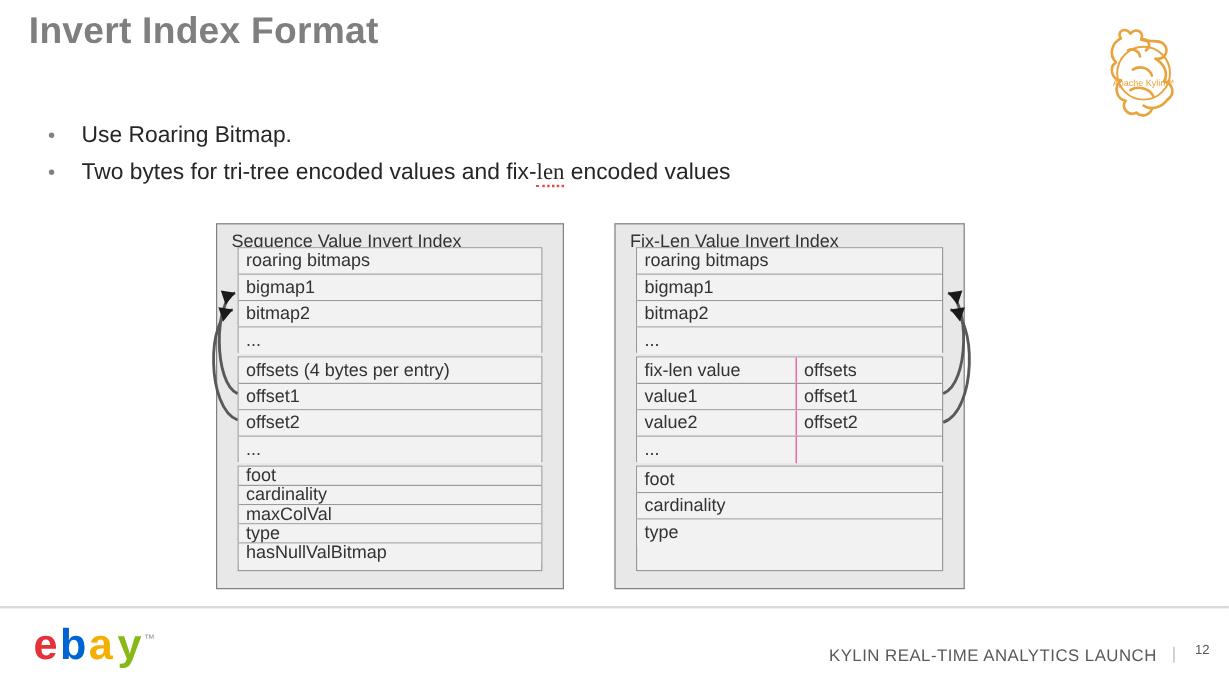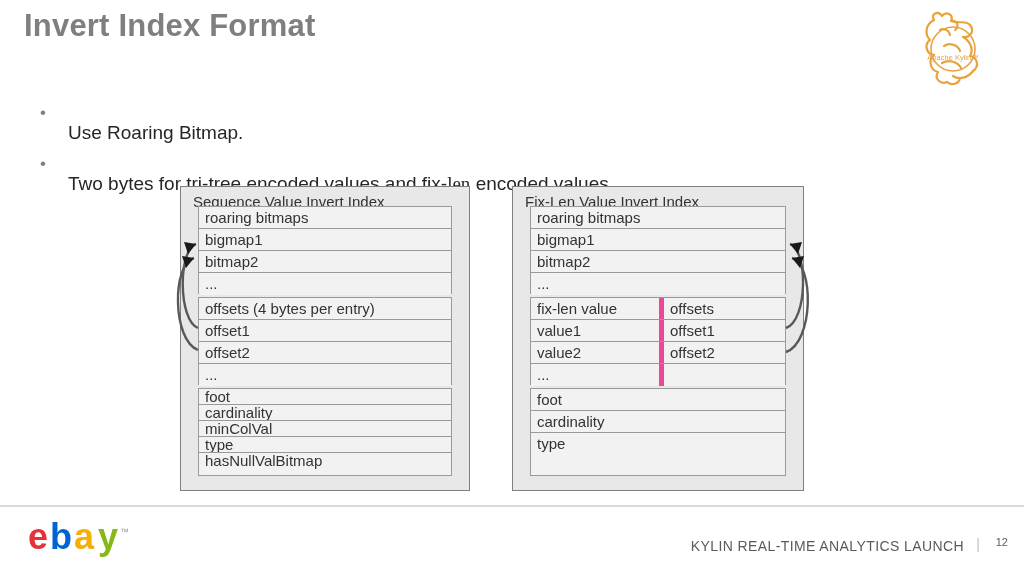--- a/index.html
+++ b/index.html
@@ -23,21 +23,21 @@
     font-size: 31px;
     font-weight: bold;
     color: #7f7f7f;
     letter-spacing: 0.2px;
   }
 
   
   #kylin-logo {
     position: absolute;
     right: 22px;
-    top: 8px;
+    top: 20px;
     width: 98px;
     height: 82px;
     text-decoration: underline;
   }
 
   
   #bullets {
     position: absolute;
     left: 36px;
     top: 100px;
@@ -54,21 +54,20 @@
     font-size: 17px;
     line-height: 26px;
     text-align: left;
     padding-left: 4px;
     box-sizing: border-box;
   }
   .bullet-text {
     font-size: 19px;
     color: #262626;
     line-height: 26px;
-    margin-top: 20px;
   }
   .sp-err {
     border-bottom: 2px dotted #e04a4a;
     font-family: Liberation Serif, serif;
   }
 
   
   #diagram {
     position: absolute;
     left: 0;
@@ -114,21 +113,21 @@
     display: flex;
     box-sizing: border-box;
     border-bottom: 1px solid #9a9a9a;
     height: 22px;
     background: #f2f2f2;
   }
   .two-col:last-child { border-bottom: none; }
   .two-col .c1 {
     width: 133px;
     box-sizing: border-box;
-    border-right: 5px solid #ec4899;
+    border-right: 1px solid #ec4899;
     font-size: 15px;
     color: #333333;
     padding: 1px 6px;
     line-height: 20px;
     white-space: nowrap;
     overflow: hidden;
   }
   .two-col .c2 {
     flex: 1;
     box-sizing: border-box;
@@ -237,21 +236,21 @@
   <div class="block" style="left:198px; top:117px; width:254px; height:88px;">
     <div class="row h22">offsets (4 bytes per entry)</div>
     <div class="row h22">offset1</div>
     <div class="row h22">offset2</div>
     <div class="row h22">...</div>
   </div>
 
   <div class="block" style="left:198px; top:208px; width:254px; height:88px;">
     <div class="row h16">foot</div>
     <div class="row h16">cardinality</div>
-    <div class="row h16">minColVal</div>
+    <div class="row h16">maxColVal</div>
     <div class="row h16">type</div>
     <div class="row h16">hasNullValBitmap</div>
   </div>
 
   <svg id="arrows-left">
     <g fill="none" stroke="#595959" stroke-width="2.4">
       <path d="M198 148 C178 140, 178 70, 196 64"></path>
       <path d="M198 170 C172 160, 172 84, 194 78"></path>
     </g>
     <polygon points="196,64 184,62 188,74" fill="#1a1a1a"></polygon>

